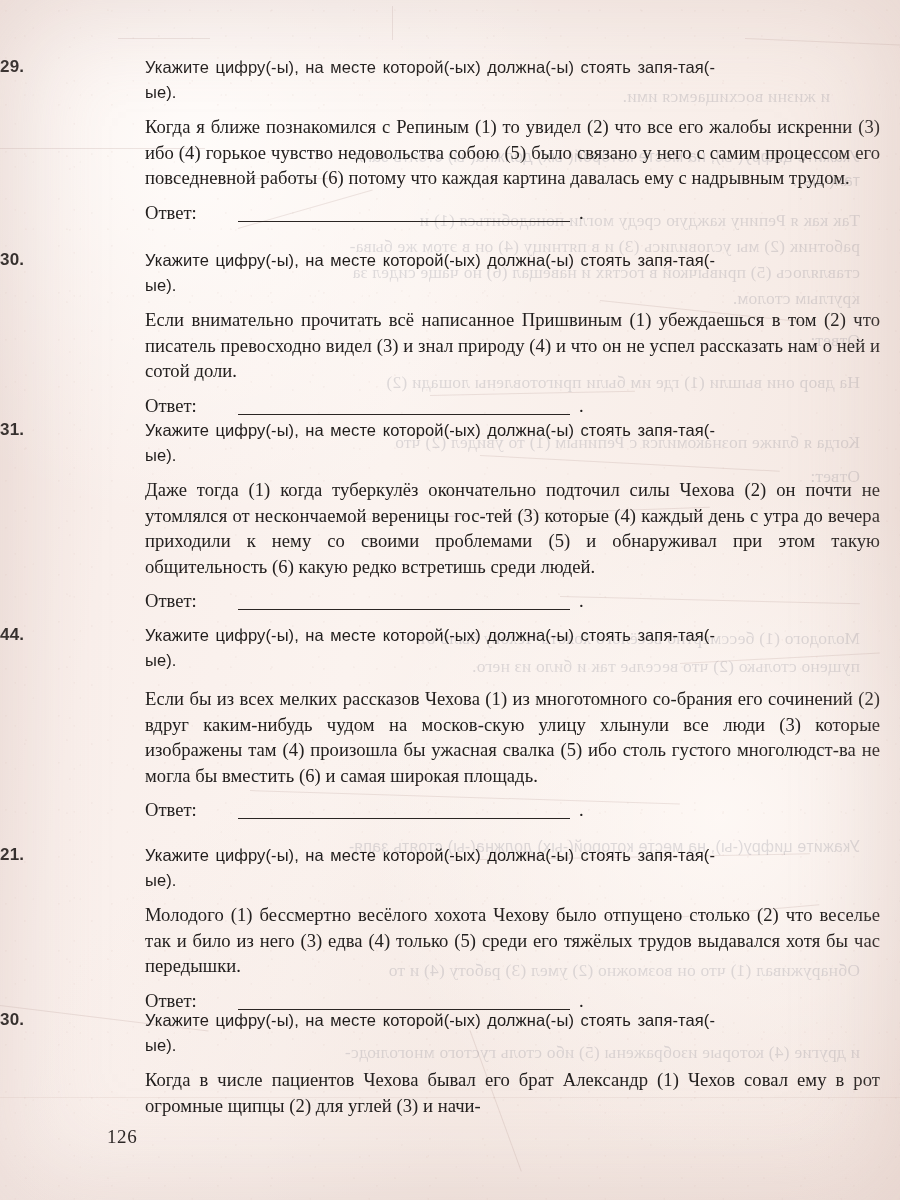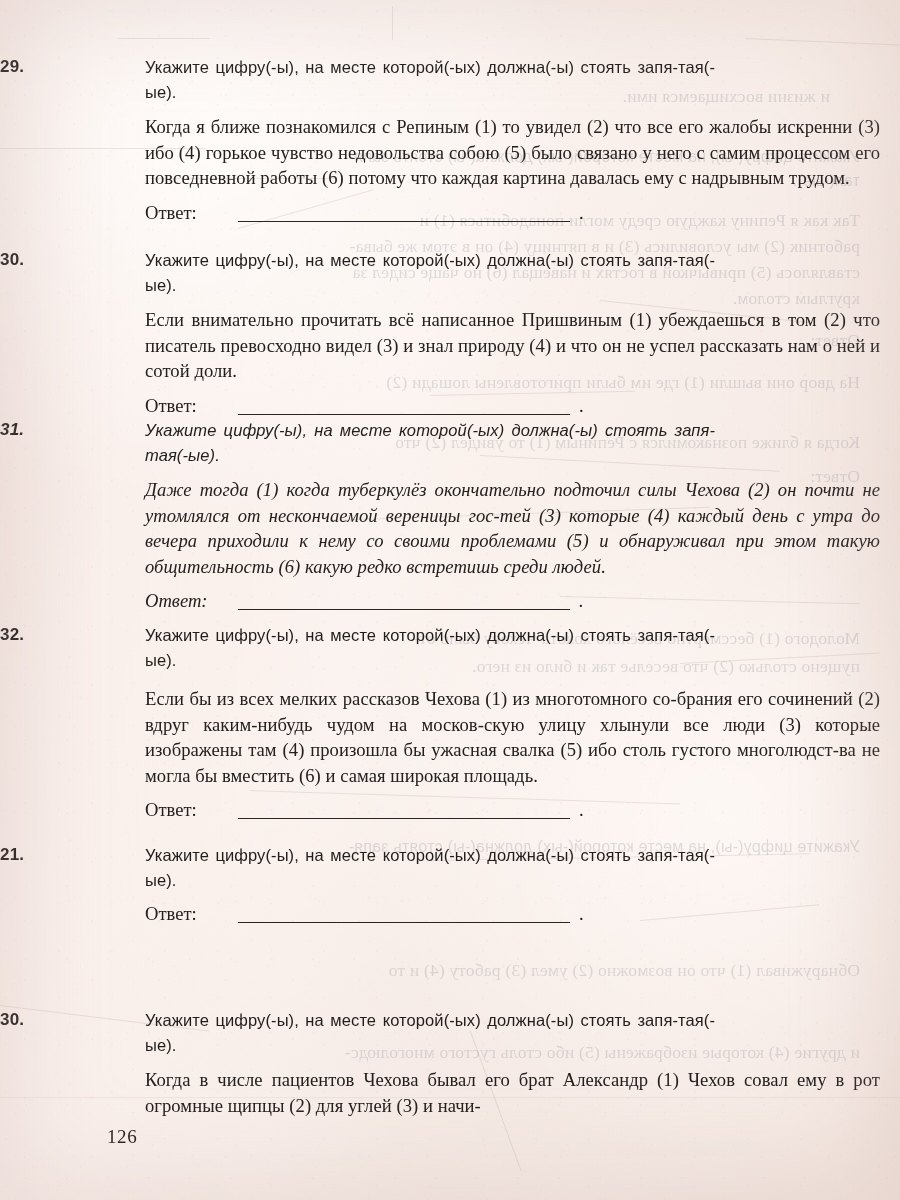--- a/index.html
+++ b/index.html
@@ -240,51 +240,52 @@
         <span>Укажите цифру(-ы), на месте которой(-ых) должна(-ы) стоять запя-тая(-ые).</span>
       </div>
       <div class="task-body" style="margin-top:10px;">Если внимательно прочитать всё написанное Пришвиным (1) убеждаешься в том (2) что писатель превосходно видел (3) и знал природу (4) и что он не успел рассказать нам о ней и сотой доли.</div>
       <div class="answer-row" style="margin-top:9px;">
         <span class="answer-label">Ответ:</span>
         <span class="answer-rule"></span>
         <span class="answer-dot">.</span>
       </div>
     </div>
 
-    <div class="task" style="top:418px;font-style:italic;">
+    <div class="task" style="top:418px;">
       <div class="task-head">
         <span class="task-num">31.</span>
         <span>Укажите цифру(-ы), на месте которой(-ых) должна(-ы) стоять запя-тая(-ые).</span>
       </div>
       <div class="task-body" style="margin-top:10px;">Даже тогда (1) когда туберкулёз окончательно подточил силы Чехова (2) он почти не утомлялся от нескончаемой вереницы гос-тей (3) которые (4) каждый день с утра до вечера приходили к нему со своими проблемами (5) и обнаруживал при этом такую общительность (6) какую редко встретишь среди людей.</div>
       <div class="answer-row" style="margin-top:9px;">
         <span class="answer-label">Ответ:</span>
         <span class="answer-rule"></span>
         <span class="answer-dot">.</span>
       </div>
     </div>
 
     <div class="task" style="top:623px;">
       <div class="task-head">
-        <span class="task-num">32.</span>
+        <span class="task-num">44.</span>
         <span>Укажите цифру(-ы), на месте которой(-ых) должна(-ы) стоять запя-тая(-ые).</span>
       </div>
       <div class="task-body" style="margin-top:14px;">Если бы из всех мелких рассказов Чехова (1) из многотомного со-брания его сочинений (2) вдруг каким-нибудь чудом на москов-скую улицу хлынули все люди (3) которые изображены там (4) произошла бы ужасная свалка (5) ибо столь густого многолюдст-ва не могла бы вместить (6) и самая широкая площадь.</div>
       <div class="answer-row" style="margin-top:9px;">
         <span class="answer-label">Ответ:</span>
         <span class="answer-rule"></span>
         <span class="answer-dot">.</span>
       </div>
     </div>
 
     <div class="task" style="top:843px;">
       <div class="task-head">
         <span class="task-num">21.</span>
         <span>Укажите цифру(-ы), на месте которой(-ых) должна(-ы) стоять запя-тая(-ые).</span>
       </div>
+      <div class="task-body" style="margin-top:10px;">Молодого (1) бессмертно весёлого хохота Чехову было отпущено столько (2) что веселье так и било из него (3) едва (4) только (5) среди его тяжёлых трудов выдавался хотя бы час передышки.</div>
       <div class="answer-row" style="margin-top:9px;">
         <span class="answer-label">Ответ:</span>
         <span class="answer-rule"></span>
         <span class="answer-dot">.</span>
       </div>
     </div>
 
     <div class="task" style="top:1008px;">
       <div class="task-head">
         <span class="task-num">30.</span>

